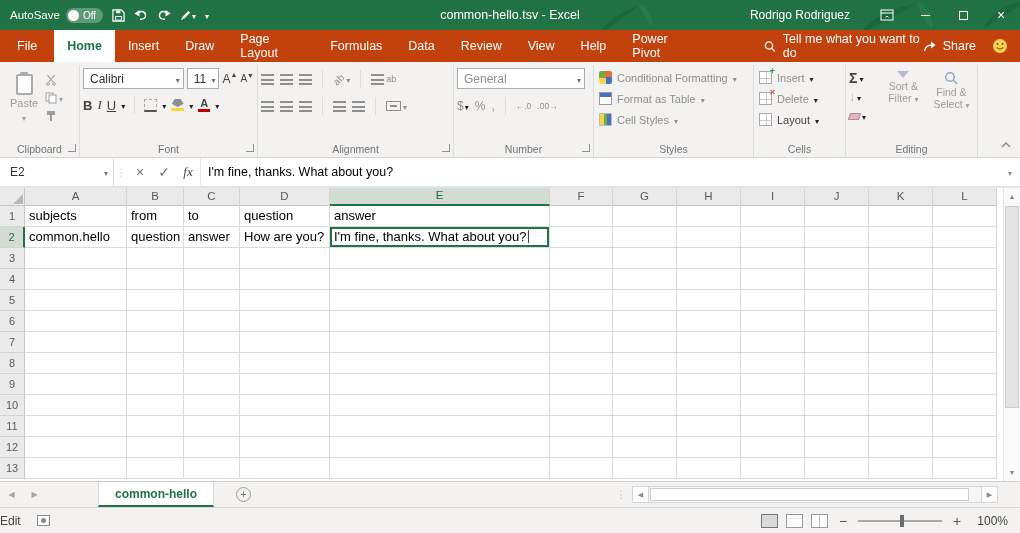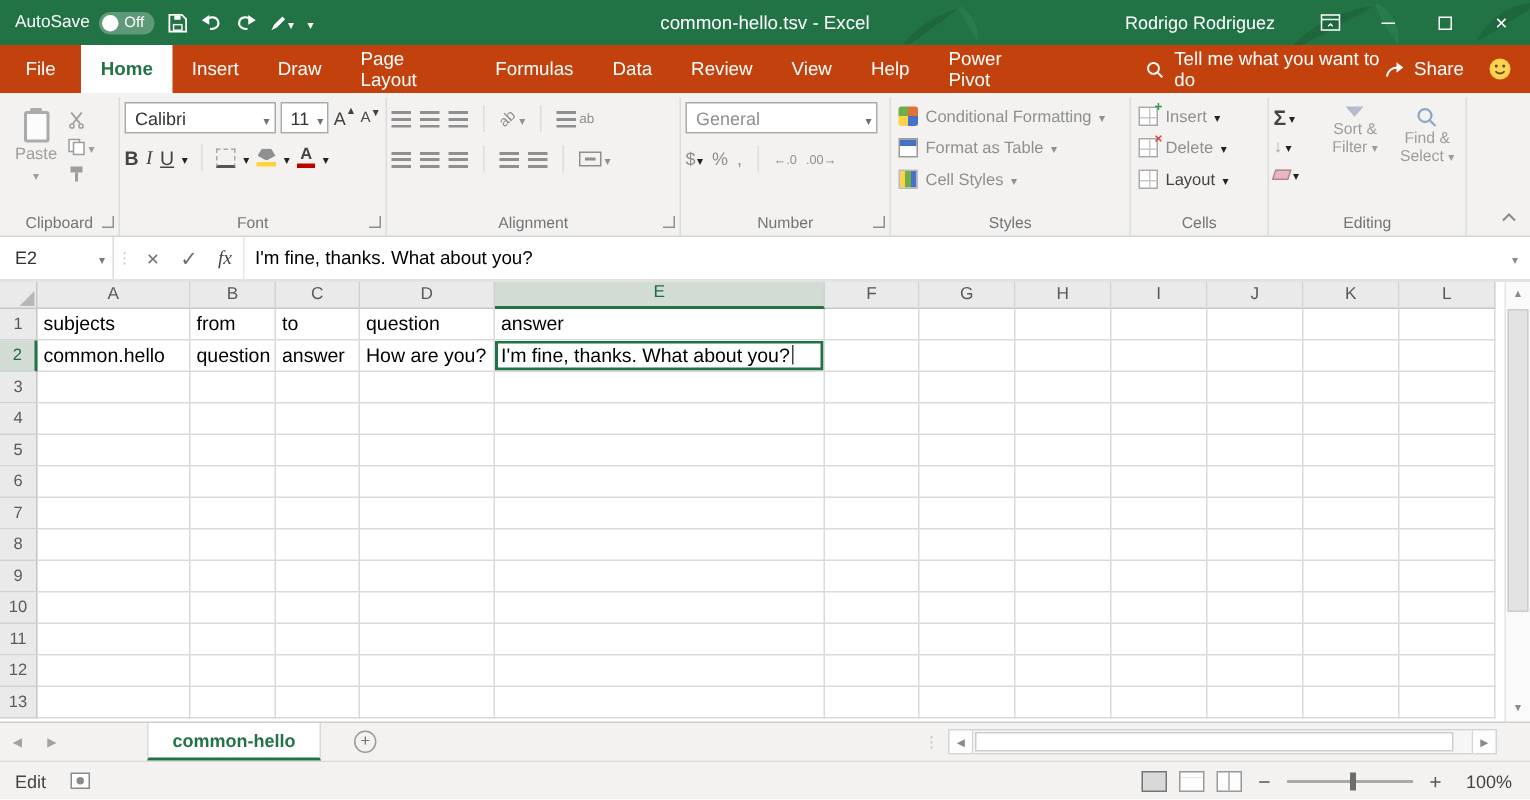--- a/index.html
+++ b/index.html
@@ -103,21 +103,21 @@
 .minicol{display:flex;flex-direction:column;gap:3px;width:30px;padding-top:3px}
 .mbtn{display:flex;align-items:center;gap:2px;height:16px}
 .sigma{font-size:14px;font-weight:bold;color:#444;line-height:14px}
 .fillarrow{color:#b0b0b0;font-size:12px}
 .eraser{width:11px;height:7px;background:#e9b7c0;border:1px solid #b08a92;transform:skewX(-18deg);display:inline-block}
 .big-btn{width:47px;display:flex;flex-direction:column;align-items:center;color:#9d9d9d;font-size:10.5px;line-height:11.5px;padding-top:4px;text-align:center}
 .funnel{width:0;height:0;border-left:6px solid transparent;border-right:6px solid transparent;border-top:7px solid #b3bccd;margin-bottom:3px}
 .collapse-chevron{position:absolute;right:9px;bottom:6px}
 
 .fbar{flex:0 0 30px;background:#fff;border-bottom:2px solid #e3e3e3;display:flex;align-items:stretch}
-.namebox{width:76px;border-right:1px solid #dcdcdc;display:flex;align-items:center;justify-content:space-between;padding:0 5px 0 10px;font-size:12px;color:#333}
+.namebox{width:114px;border-right:1px solid #dcdcdc;display:flex;align-items:center;justify-content:space-between;padding:0 5px 0 10px;font-size:12px;color:#333}
 .namebox .dd{color:#7a7a7a}
 .fgrip{width:14px;display:flex;align-items:center;justify-content:center;color:#c2c2c2;font-size:10px}
 .fbtn{width:24px;display:flex;align-items:center;justify-content:center;color:#6f6f6f;font-size:14px}
 .fx-it{font-style:italic;font-family:"Liberation Serif",serif;color:#444;font-size:13px}
 .fb-input{flex:1;display:flex;align-items:center;padding-left:7px;font-size:12.5px;color:#000;border-left:1px solid #e6e6e6}
 .fb-expand{width:20px;display:flex;align-items:center;justify-content:center;color:#8a8a8a}
 
 .gridwrap{flex:1;display:flex;background:#fff;overflow:hidden;min-height:0}
 .grid{flex:1;overflow:hidden}
 .g-row{display:flex;height:21px}
@@ -141,21 +141,21 @@
 .sheettab{margin-left:52px;padding:0 16px;background:#fff;border-left:1px solid #dadada;border-right:1px solid #dadada;border-bottom:2px solid #217346;display:flex;align-items:center;color:#217346;font-weight:bold}
 .addsheet{display:flex;align-items:center;margin-left:22px}
 .addsheet .circle{width:15px;height:15px;border:1px solid #9a9a9a;border-radius:50%;display:flex;align-items:center;justify-content:center;font-size:11px;color:#6f6f6f;line-height:1}
 .sb-grip{position:absolute;right:394px;top:0;bottom:0;display:flex;align-items:center;color:#b9b9b9;font-size:10px}
 .hscroll{position:absolute;right:22px;top:4px;width:366px;height:17px;display:flex;align-items:center}
 .hs-btn{width:17px;height:17px;background:#fdfdfd;border:1px solid #d5d5d5;display:flex;align-items:center;justify-content:center;font-size:7px;color:#8a8a8a}
 .hs-track{flex:1;height:17px;background:#f6f6f6;border-top:1px solid #d5d5d5;border-bottom:1px solid #d5d5d5;position:relative}
 .hs-thumb{position:absolute;left:1px;top:1px;bottom:1px;width:96%;background:#fff;border:1px solid #cdcdcd}
 
 .statusbar{flex:0 0 26px;background:#f3f2f1;border-top:1px solid #d8d8d8;display:flex;align-items:center;font-size:12px;color:#444}
-.mode{margin-left:10px}
+.mode{}
 .macro{margin-left:16px;width:13px;height:11px;border:1px solid #8a8a8a;background:#fdfdfd;position:relative}
 .macro::after{content:"";position:absolute;left:3px;top:2px;width:5px;height:5px;background:#8a8a8a;border-radius:50%}
 .sb-right{margin-left:auto;display:flex;align-items:center;gap:8px;margin-right:12px}
 .view-ic{width:17px;height:14px;border:1px solid #9a9a9a;background:#fdfdfd}
 .view-ic.active{background:#d9d9d9;border-color:#767676}
 .view-ic.pl{background:linear-gradient(#fdfdfd 0 3px,#e8e8e8 3px 4px,#fdfdfd 4px)}
 .view-ic.pb{background:linear-gradient(90deg,#fdfdfd 0 7px,#bdbdbd 7px 8px,#fdfdfd 8px)}
 .zoomsign{width:14px;text-align:center;color:#555;font-size:14px}
 .zoom-track{width:84px;height:2px;background:#a9a9a9;position:relative}
 .zoom-thumb{position:absolute;left:50%;top:-5px;width:4px;height:12px;background:#6d6d6d}

